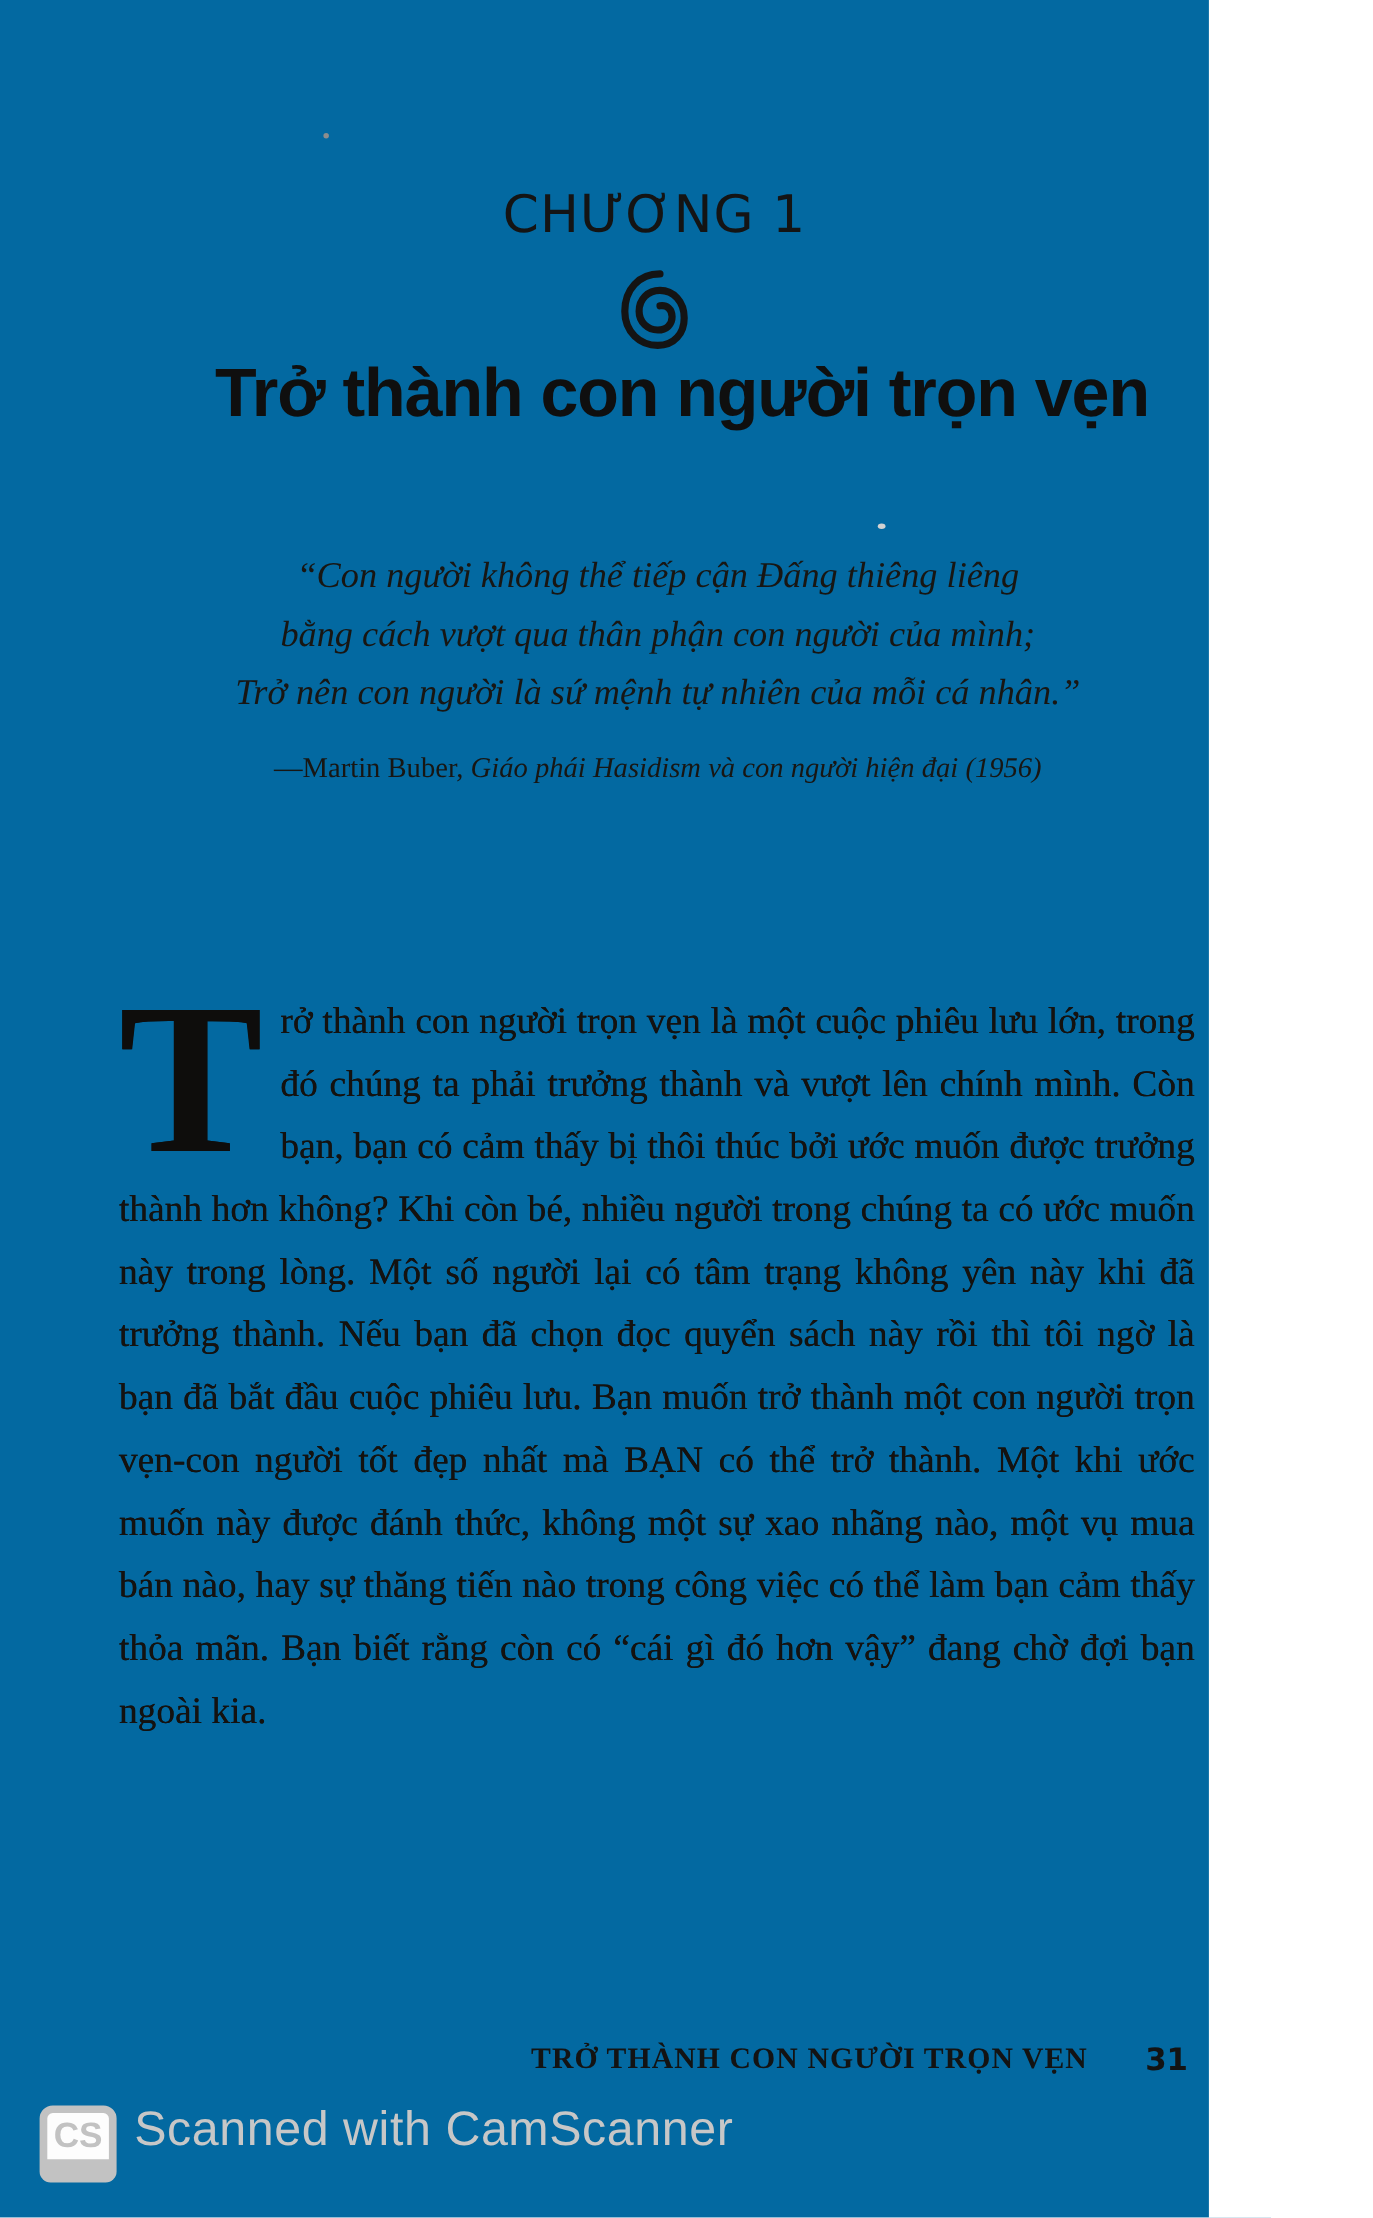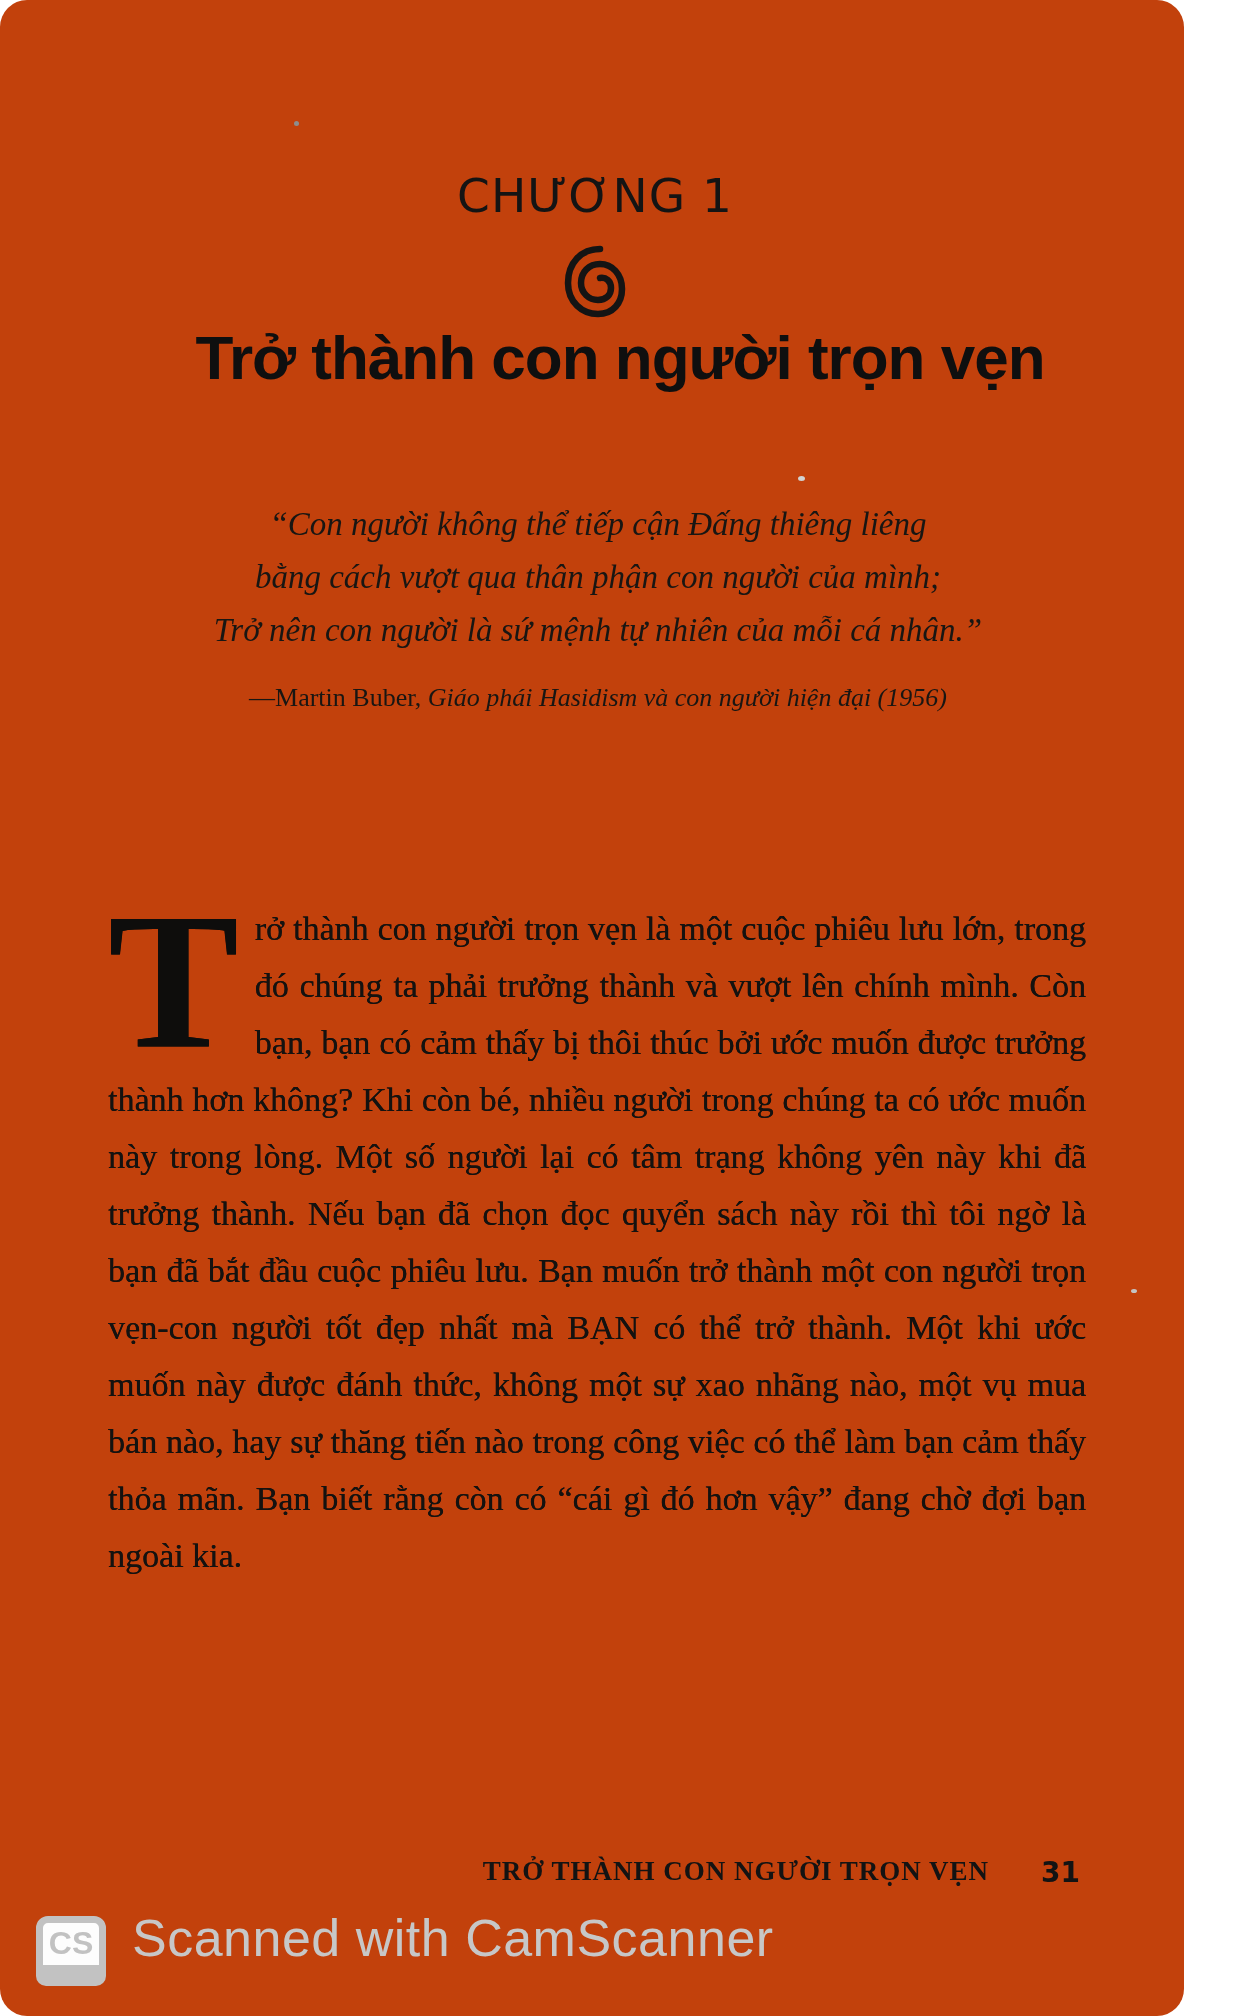--- a/index.html
+++ b/index.html
@@ -1,24 +1,23 @@
 <!DOCTYPE html>
 <html><head>
 <meta charset="utf-8">
 <style>
   html, body { margin: 0; padding: 0; background: #ffffff; }
   .sheet {
     position: relative;
-    width: 1184px;
+    width: 1099px;
     height: 2016px;
-    background: #c2410c;
+    background: #0369a1;
     overflow: hidden;
     color: #171513;
     font-family: "Liberation Serif", serif;
-    border-radius: 27px;
   }
 
   
   .chapter-head {
     position: absolute;
     top: 168px; left: 0; width: 1190px;
     text-align: center;
     font-family: "DejaVu Sans", sans-serif;
     font-size: 47px;
     letter-spacing: 1px;
@@ -107,21 +106,21 @@
     vertical-align: -2px;
     text-align: right;
   }
 
   
   .watermark {
     position: absolute;
     top: 1914px; left: 36px;
     display: flex;
     align-items: center;
-    gap: 26px;
+    gap: 16px;
   }
   .cs-logo {
     position: relative;
     width: 56px; height: 42px;
     border: 7px solid #c2c2c2;
     border-radius: 12px 12px 0 0;
     background: #fdfdfd;
     display: flex;
     align-items: center;
     justify-content: center;
@@ -136,21 +135,21 @@
   }
   .cs-logo .cs-base {
     position: absolute;
     left: -7px; right: -7px; bottom: -21px;
     height: 14px;
     background: #c2c2c2;
     border-radius: 0 0 10px 10px;
   }
   .wm-text {
     font-family: "Liberation Sans", sans-serif;
-    font-size: 52px;
+    font-size: 44px;
     color: #c7c7c7;
     letter-spacing: 0.5px;
     transform: translateY(-6px);
   }
 
   
   .speck {
     position: absolute;
     border-radius: 50%;
   }

